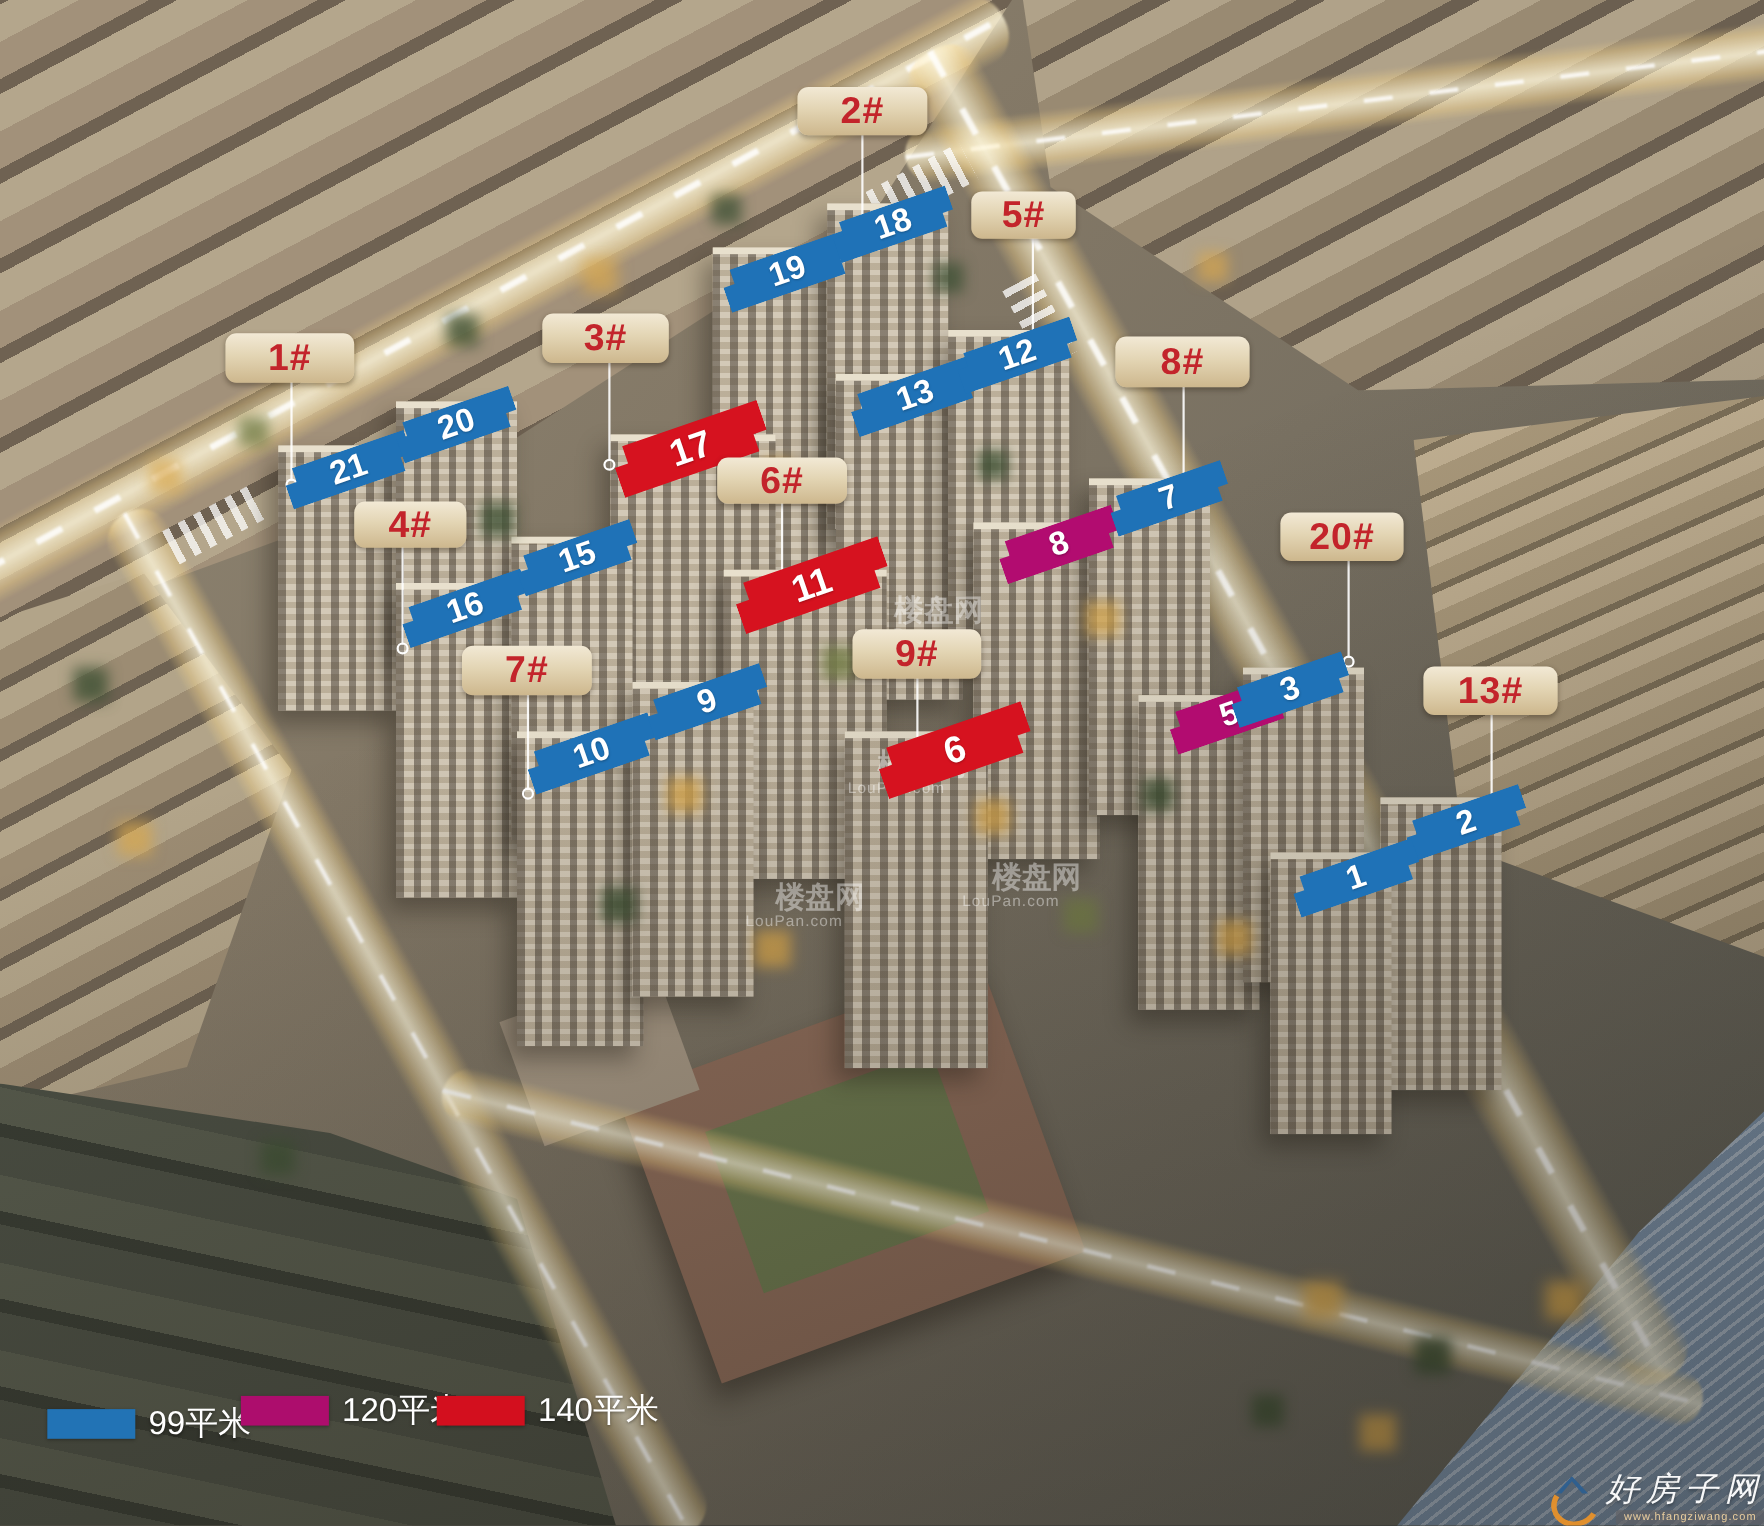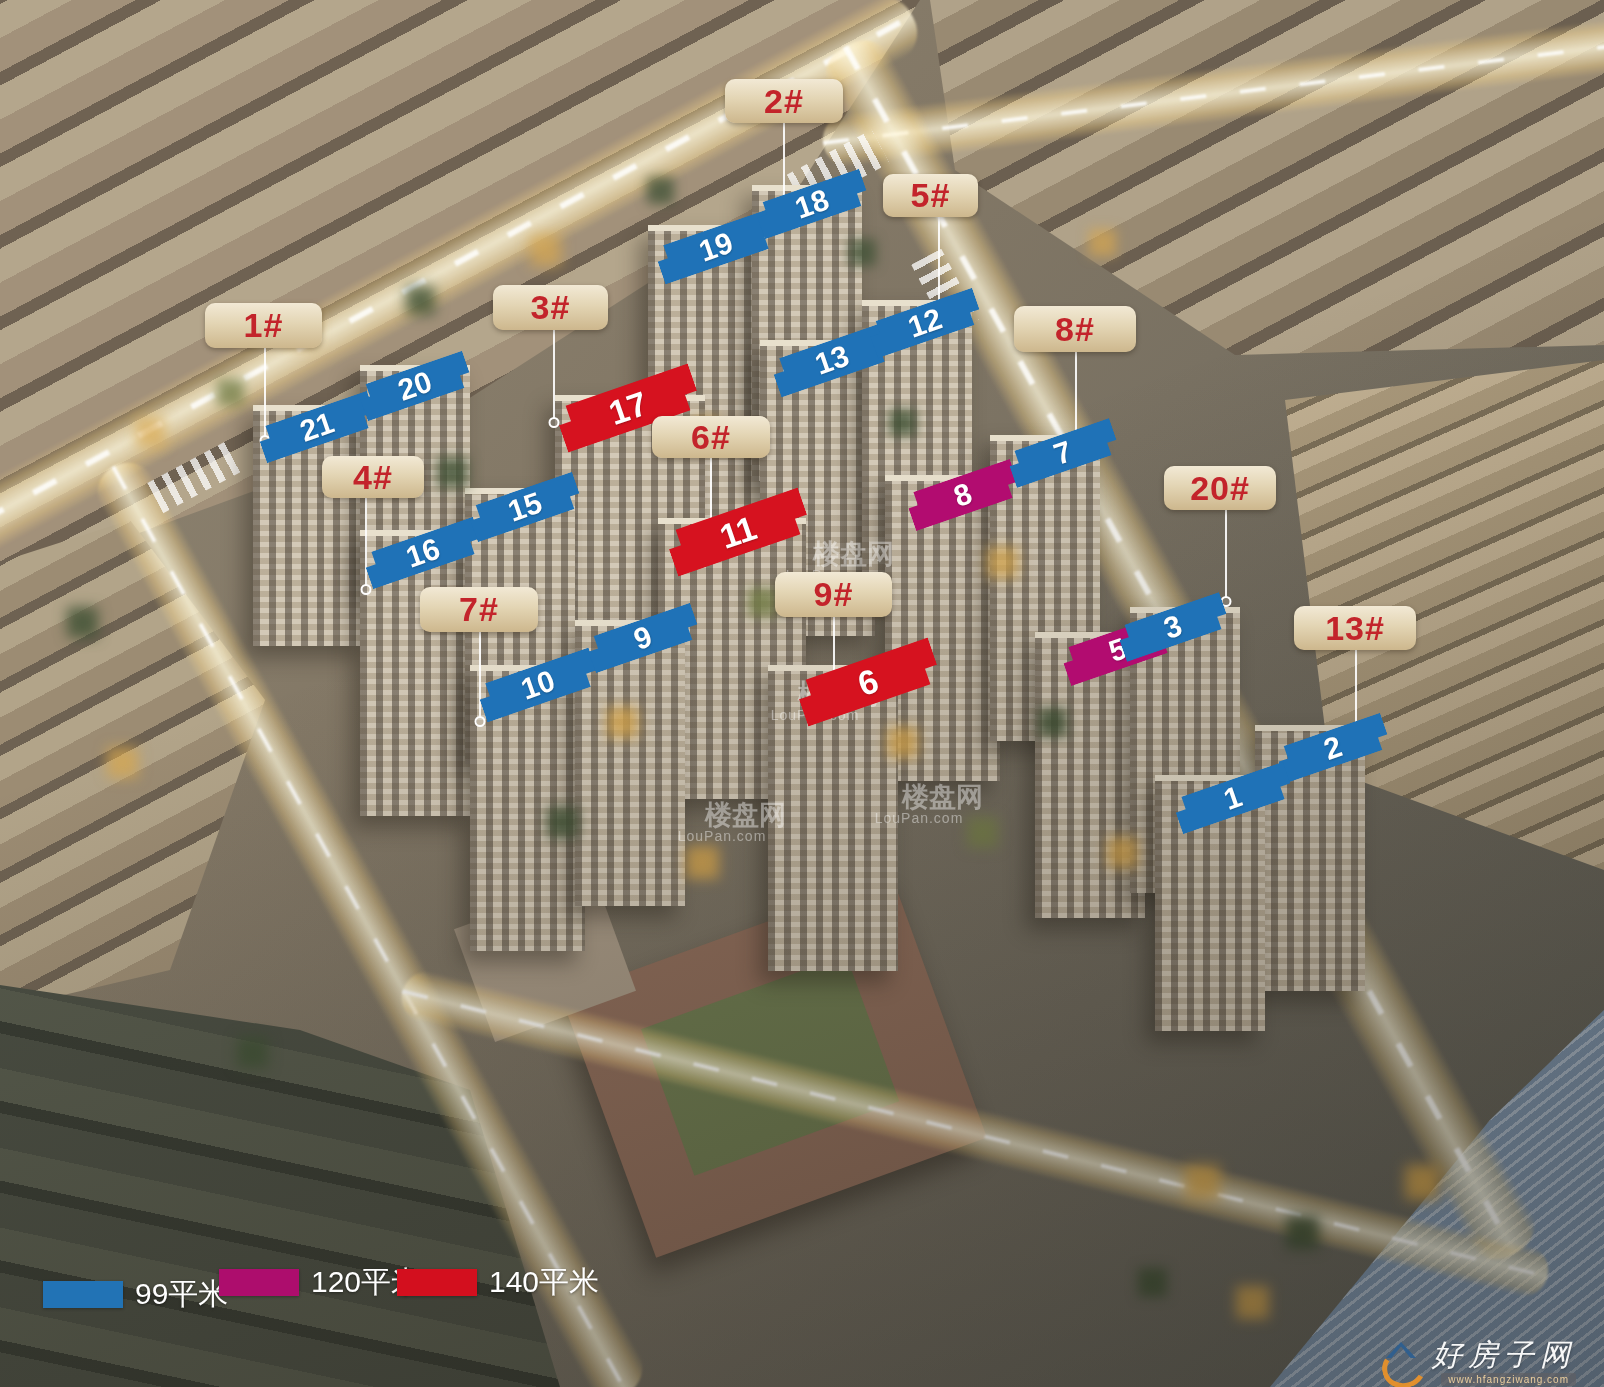--- a/index.html
+++ b/index.html
@@ -87,21 +87,21 @@
   
   .legend-item{position:absolute;display:flex;align-items:center;}
   .swatch{width:80px;height:27px;box-shadow:0 1px 3px rgba(0,0,0,.3);}
   .legend-label{margin-left:12px;color:#fff;font-size:30px;
     text-shadow:0 1px 3px rgba(0,0,0,.45);}
   .sw99{background:#2273b5;} .sw120{background:#ad0d6d;} .sw140{background:#d30f1e;}
 
   
   .disclaimer{position:absolute;right:28px;top:1322px;color:#fff;font-size:31px;font-weight:bold;
     letter-spacing:1px;text-shadow:0 2px 4px rgba(0,0,0,.5);white-space:nowrap;}
-  .sitelogo{position:absolute;right:28px;top:1340px;display:flex;align-items:flex-start;opacity:.95;}
+  .sitelogo{position:absolute;right:0;top:1340px;display:flex;align-items:flex-start;opacity:.95;}
   .logo-icon{width:46px;height:42px;position:relative;margin-right:6px;}
   .logo-roof{position:absolute;left:6px;top:2px;width:30px;height:16px;
     clip-path:polygon(50% 0,100% 100%,82% 100%,50% 28%,18% 100%,0 100%);background:#2e5f90;}
   .logo-swoosh{position:absolute;left:2px;top:8px;width:34px;height:30px;border-radius:50%;
     border:5px solid transparent;border-left-color:#e8922a;border-bottom-color:#e8922a;
     transform:rotate(-15deg);}
   .logo-col{display:flex;flex-direction:column;align-items:flex-end;}
   .logo-name{font-family:"DejaVu Serif",serif;font-style:italic;color:#fff;font-size:30px;
     letter-spacing:6px;text-shadow:0 1px 3px rgba(0,0,0,.4);line-height:1;}
   .logo-urlbar{margin-top:3px;background:rgba(95,95,100,.7);color:#f2d3a0;font-size:10px;

